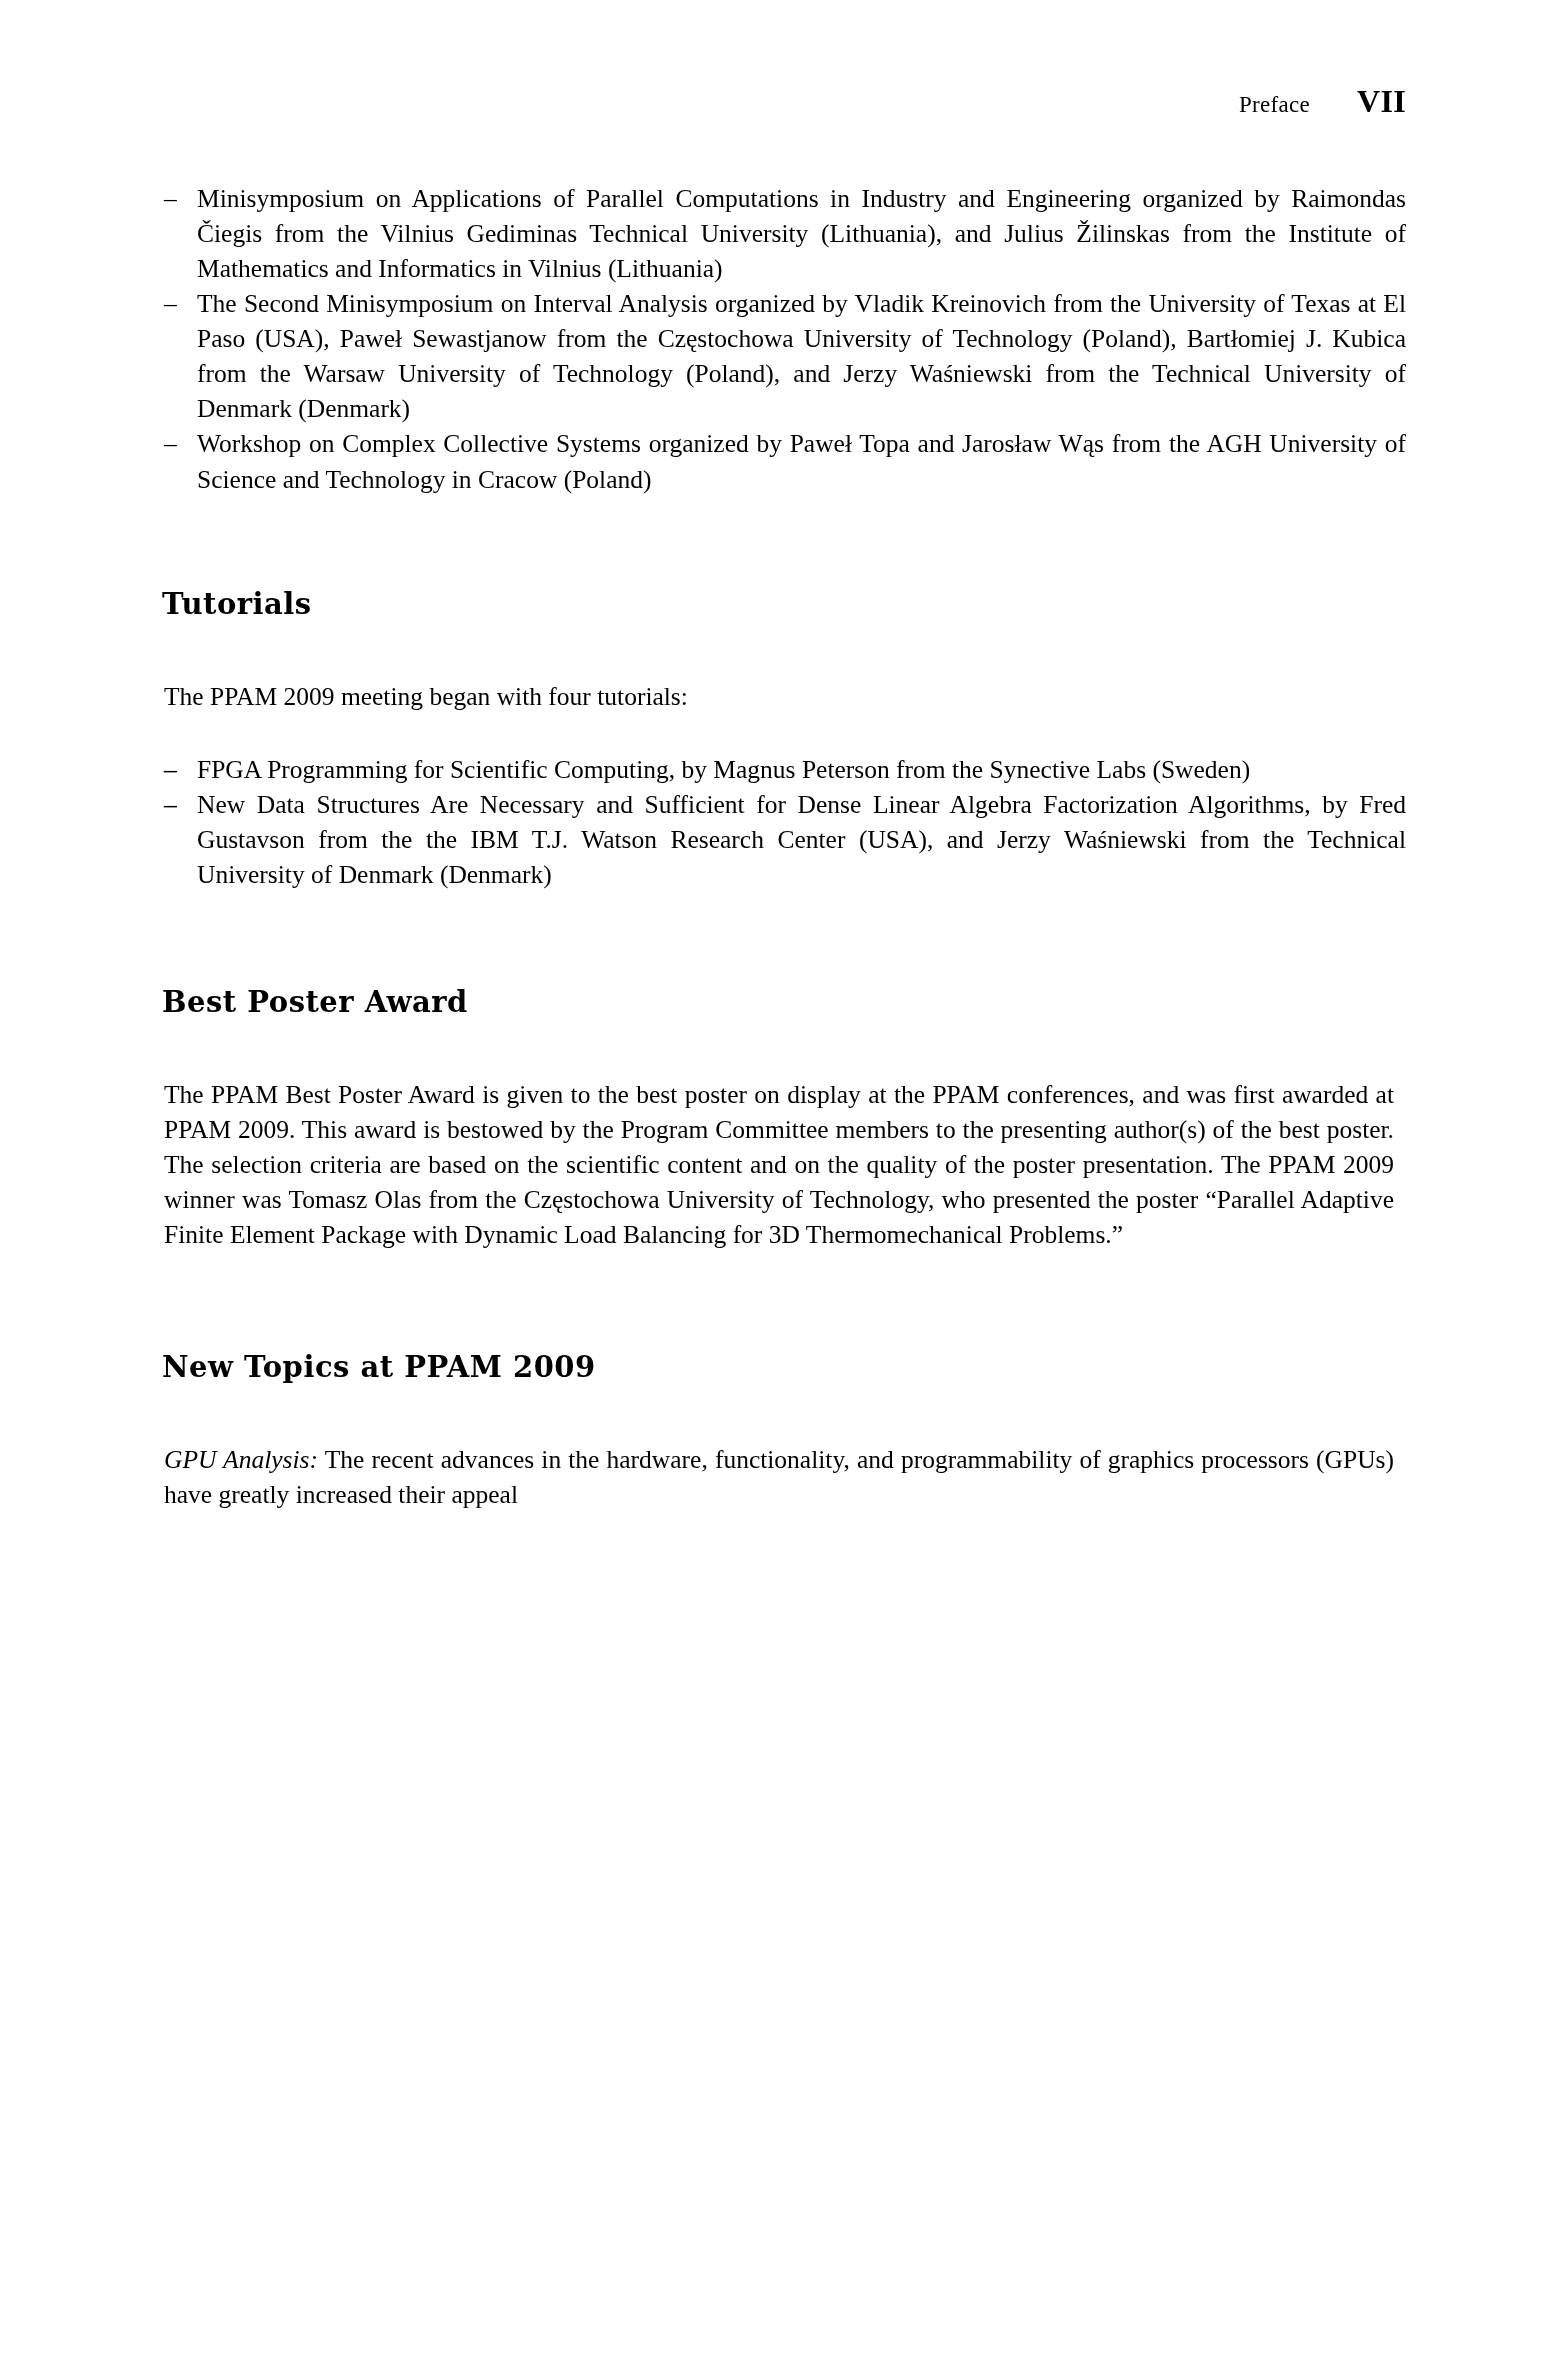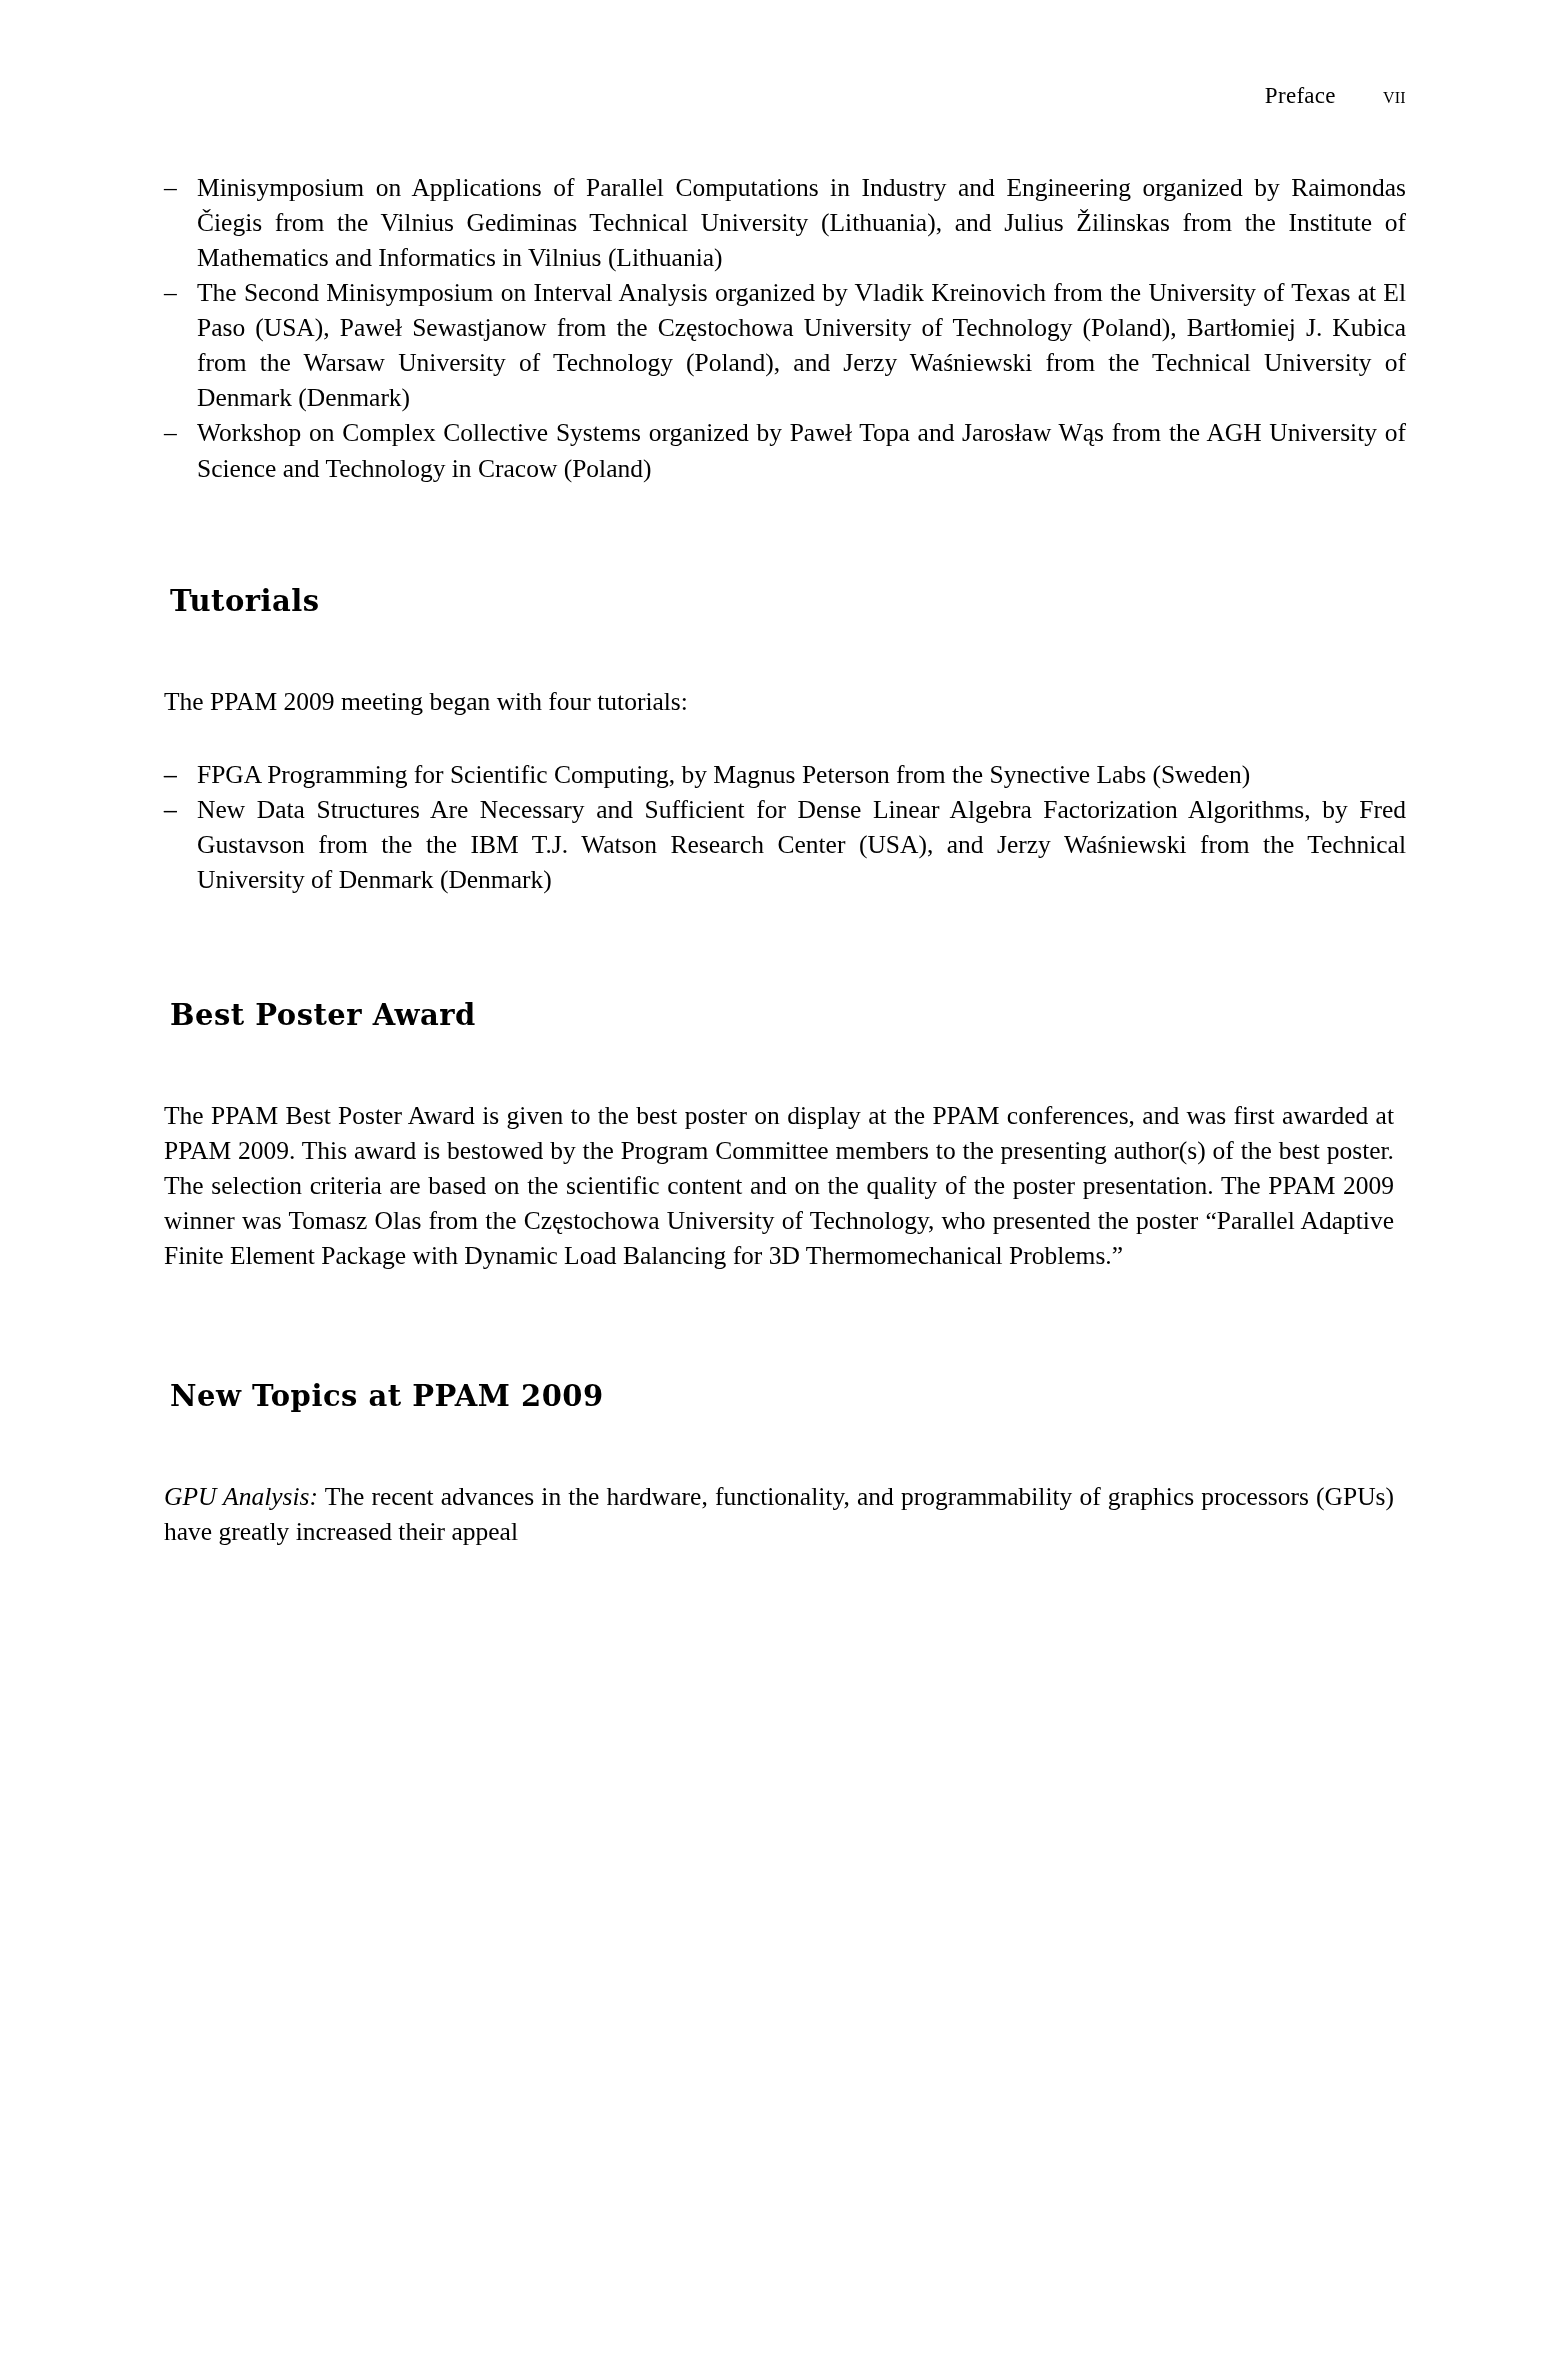--- a/index.html
+++ b/index.html
@@ -33,22 +33,22 @@
     justify-content: flex-end;
     align-items: baseline;
     font-size: 23px;
     letter-spacing: 0.3px;
     margin-bottom: 61px;
   }
   .runhead .rh-label {
     margin-right: 47px;
   }
   .runhead .rh-page {
-    font-weight: 400;
-    font-size: 16px;
+    font-weight: 700;
+    font-size: 32px;
     text-align: center;
   }
   
   ul.dashlist {
     list-style: none;
     margin: 0;
     padding: 0;
   }
   ul.dashlist > li {
     position: relative;
@@ -63,21 +63,21 @@
     position: absolute;
     left: 12px;
     top: 0;
   }
   
   h2.section {
     font-family: "DejaVu Serif", "Liberation Serif", serif;
     font-weight: 700;
     font-size: 29px;
     letter-spacing: 0.5px;
-    margin: 18px;
+    margin: 10px;
     padding: 0;
   }
   .gap-before-tutorials { height: 80px; }
   .gap-after-heading { height: 36px; }
   .gap-before-bpa { height: 83px; }
   .gap-before-nt { height: 76px; }
   p.body {
     font-size: 25.5px;
     line-height: 1.375;
     margin: 12px;

